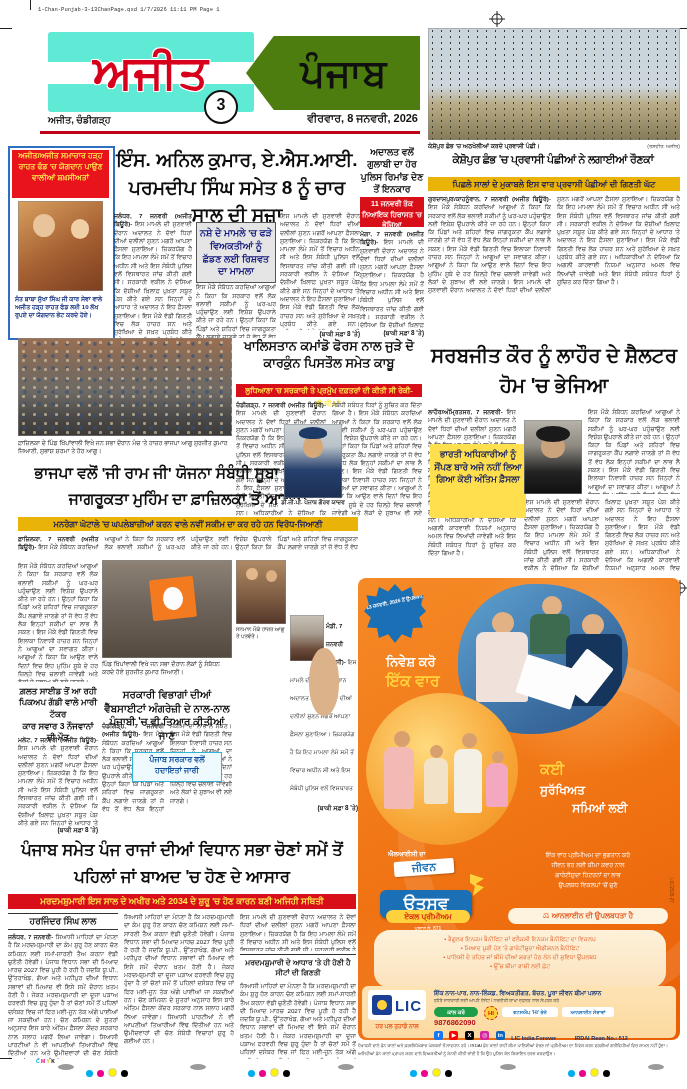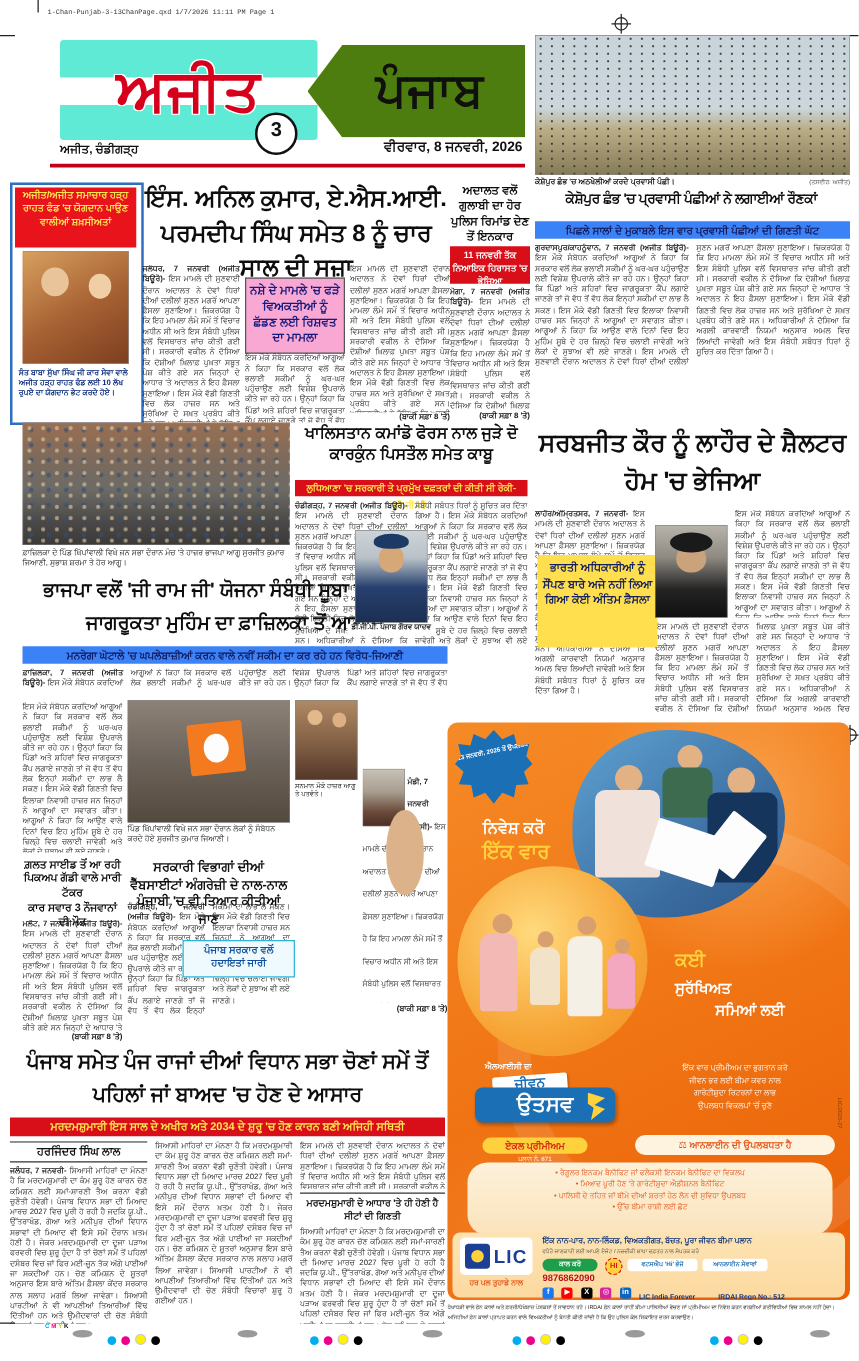--- a/index.html
+++ b/index.html
@@ -24,24 +24,24 @@
 
   
   .hl{font-weight:bold;color:#0d0d0d;line-height:1.32;}
   .body-txt{font-size:6.2px;line-height:1.34;color:#1c1c1c;text-align:justify;}
   .cols-2{column-count:2;column-gap:6px;}
   .cols-4{column-count:4;column-gap:6px;}
   .dl{font-weight:bold;}
   .cap{font-size:6.2px;line-height:1.3;color:#111;}
   .credit{font-size:5px;color:#444;}
   .cont-mark{font-size:6.3px;font-weight:bold;text-align:right;color:#111;}
-  .ybar{background:#3b82f6;color:#141a5e;font-weight:bold;text-align:center;}
+  .ybar{background:#eab308;color:#141a5e;font-weight:bold;text-align:center;}
   .rbar{background:#d80f18;color:#ffe74d;font-weight:bold;text-align:center;}
   .rbox{background:#d80f18;color:#ffffff;font-weight:bold;text-align:center;}
-  .inset-quote{border:1.5px solid #555;background:#f9a8d4;color:#141a7e;font-weight:bold;
+  .inset-quote{border:1.5px solid #555;background:#e5e5e5;color:#141a7e;font-weight:bold;
                font-size:9.5px;line-height:1.35;text-align:center;padding:4px 3px;}
   .ybox{background:#ffdf4d;color:#15205e;font-weight:bold;font-size:9px;line-height:1.4;
         text-align:center;padding:4px 3px;border-radius:2px;}
   .cybox{border:1.5px solid #2fb3d8;background:#eefafd;color:#124f9e;font-weight:bold;
          font-size:8px;line-height:1.35;text-align:center;padding:2px;}
   .byline{font-weight:bold;font-size:9px;text-align:center;border-top:1px solid #333;border-bottom:1px solid #333;
           padding:2px 0;margin-bottom:3px;}
   .crosshead{font-weight:bold;font-size:7.5px;text-align:center;border-top:1px solid #333;
              padding:3px 0 1px 0;margin:3px 0;}
 
@@ -250,21 +250,21 @@
     <span class="dl">ਮਲੋਟ, 7 ਜਨਵਰੀ (ਅਜੀਤ ਬਿਊਰੋ)-</span>
     <span>ਇਸ ਮਾਮਲੇ ਦੀ ਸੁਣਵਾਈ ਦੌਰਾਨ ਅਦਾਲਤ ਨੇ ਦੋਵਾਂ ਧਿਰਾਂ ਦੀਆਂ ਦਲੀਲਾਂ ਸੁਣਨ ਮਗਰੋਂ ਆਪਣਾ ਫ਼ੈਸਲਾ ਸੁਣਾਇਆ। ਜ਼ਿਕਰਯੋਗ ਹੈ ਕਿ ਇਹ ਮਾਮਲਾ ਲੰਮੇ ਸਮੇਂ ਤੋਂ ਵਿਚਾਰ ਅਧੀਨ ਸੀ ਅਤੇ ਇਸ ਸੰਬੰਧੀ ਪੁਲਿਸ ਵਲੋਂ ਵਿਸਥਾਰਤ ਜਾਂਚ ਕੀਤੀ ਗਈ ਸੀ। ਸਰਕਾਰੀ ਵਕੀਲ ਨੇ ਦੱਸਿਆ ਕਿ ਦੋਸ਼ੀਆਂ ਖ਼ਿਲਾਫ਼ ਪੁਖ਼ਤਾ ਸਬੂਤ ਪੇਸ਼ ਕੀਤੇ ਗਏ ਸਨ ਜਿਨ੍ਹਾਂ ਦੇ ਆਧਾਰ 'ਤੇ ਅਦਾਲਤ ਨੇ ਇਹ ਫ਼ੈਸਲਾ ਸੁਣਾਇਆ। ਇਸ ਮੌਕੇ ਵੱਡੀ ਗਿਣਤੀ ਵਿਚ ਲੋਕ ਹਾਜ਼ਰ ਸਨ ਅਤੇ ਸੁਰੱਖਿਆ ਦੇ ਸਖ਼ਤ ਪ੍ਰਬੰਧ ਕੀਤੇ ਗਏ ਸਨ। ਅਧਿਕਾਰੀਆਂ ਨੇ ਦੱਸਿਆ ਕਿ ਅਗਲੀ ਕਾਰਵਾਈ ਨਿਯਮਾਂ ਅਨੁਸਾਰ ਅਮਲ ਵਿਚ ਲਿਆਂਦੀ ਜਾਵੇਗੀ ਅਤੇ ਇਸ ਸੰਬੰਧੀ ਸਬੰਧਤ ਧਿਰਾਂ ਨੂੰ ਸੂਚਿਤ ਕਰ ਦਿੱਤਾ ਗਿਆ ਹੈ।</span>
   </div>
   <div class="ab cont-mark" style="left:18px;top:826px;width:80px;height:8px;">(ਬਾਕੀ ਸਫ਼ਾ 8 'ਤੇ)</div>
 
   <div class="ab hl ctr" style="left:102px;top:688px;width:130px;height:30px;font-size:10.3px;">ਸਰਕਾਰੀ ਵਿਭਾਗਾਂ ਦੀਆਂ ਵੈੱਬਸਾਈਟਾਂ ਅੰਗਰੇਜ਼ੀ ਦੇ ਨਾਲ-ਨਾਲ ਪੰਜਾਬੀ 'ਚ ਵੀ ਤਿਆਰ ਕੀਤੀਆਂ ਜਾਣ</div>
   <div class="ab body-txt cols-2 ovh" style="left:102px;top:722px;width:130px;height:108px;">
     <span class="dl">ਚੰਡੀਗੜ੍ਹ, 7 ਜਨਵਰੀ (ਅਜੀਤ ਬਿਊਰੋ)-</span>
     <span>ਇਸ ਮੌਕੇ ਸੰਬੋਧਨ ਕਰਦਿਆਂ ਆਗੂਆਂ ਨੇ ਕਿਹਾ ਕਿ ਸਰਕਾਰ ਵਲੋਂ ਲੋਕ ਭਲਾਈ ਸਕੀਮਾਂ ਨੂੰ ਘਰ-ਘਰ ਪਹੁੰਚਾਉਣ ਲਈ ਵਿਸ਼ੇਸ਼ ਉਪਰਾਲੇ ਕੀਤੇ ਜਾ ਰਹੇ ਹਨ। ਉਨ੍ਹਾਂ ਕਿਹਾ ਕਿ ਪਿੰਡਾਂ ਅਤੇ ਸ਼ਹਿਰਾਂ ਵਿਚ ਜਾਗਰੂਕਤਾ ਕੈਂਪ ਲਗਾਏ ਜਾਣਗੇ ਤਾਂ ਜੋ ਵੱਧ ਤੋਂ ਵੱਧ ਲੋਕ ਇਨ੍ਹਾਂ ਸਕੀਮਾਂ ਦਾ ਲਾਭ ਲੈ ਸਕਣ। ਇਸ ਮੌਕੇ ਵੱਡੀ ਗਿਣਤੀ ਵਿਚ ਇਲਾਕਾ ਨਿਵਾਸੀ ਹਾਜ਼ਰ ਸਨ ਜਿਨ੍ਹਾਂ ਨੇ ਆਗੂਆਂ ਦਾ ਸਵਾਗਤ ਕੀਤਾ। ਆਗੂਆਂ ਨੇ ਕਿਹਾ ਕਿ ਆਉਣ ਵਾਲੇ ਦਿਨਾਂ ਵਿਚ ਇਹ ਮੁਹਿੰਮ ਸੂਬੇ ਦੇ ਹਰ ਜ਼ਿਲ੍ਹੇ ਵਿਚ ਚਲਾਈ ਜਾਵੇਗੀ ਅਤੇ ਲੋਕਾਂ ਦੇ ਸੁਝਾਅ ਵੀ ਲਏ ਜਾਣਗੇ।</span>
   </div>
-  <div class="ab cybox" style="left:146px;top:752px;width:84px;height:24px;z-index:3;">ਪੰਜਾਬ ਸਰਕਾਰ ਵਲੋਂ ਹਦਾਇਤਾਂ ਜਾਰੀ</div>
+  <div class="ab cybox" style="left:132px;top:752px;width:84px;height:24px;z-index:3;">ਪੰਜਾਬ ਸਰਕਾਰ ਵਲੋਂ ਹਦਾਇਤਾਂ ਜਾਰੀ</div>
 
   <div class="ab hl ctr" style="left:8px;top:836px;width:348px;height:56px;font-size:16.5px;line-height:1.65;">ਪੰਜਾਬ ਸਮੇਤ ਪੰਜ ਰਾਜਾਂ ਦੀਆਂ ਵਿਧਾਨ ਸਭਾ ਚੋਣਾਂ ਸਮੇਂ ਤੋਂ ਪਹਿਲਾਂ ਜਾਂ ਬਾਅਦ 'ਚ ਹੋਣ ਦੇ ਆਸਾਰ</div>
   <div class="ab rbar" style="left:8px;top:894px;width:348px;height:15px;font-size:8.8px;line-height:15px;">ਮਰਦਮਸ਼ੁਮਾਰੀ ਇਸ ਸਾਲ ਦੇ ਅਖੀਰ ਅਤੇ 2034 ਦੇ ਸ਼ੁਰੂ 'ਚ ਹੋਣ ਕਾਰਨ ਬਣੀ ਅਜਿਹੀ ਸਥਿਤੀ</div>
   <div class="ab ovh" style="left:8px;top:913px;width:110px;height:146px;">
     <div class="byline">ਹਰਜਿੰਦਰ ਸਿੰਘ ਲਾਲ</div>
     <div class="body-txt"><span class="dl">ਜਲੰਧਰ, 7 ਜਨਵਰੀ-</span>
     <span>ਸਿਆਸੀ ਮਾਹਿਰਾਂ ਦਾ ਮੰਨਣਾ ਹੈ ਕਿ ਮਰਦਮਸ਼ੁਮਾਰੀ ਦਾ ਕੰਮ ਸ਼ੁਰੂ ਹੋਣ ਕਾਰਨ ਚੋਣ ਕਮਿਸ਼ਨ ਲਈ ਸਮਾਂ-ਸਾਰਣੀ ਤੈਅ ਕਰਨਾ ਵੱਡੀ ਚੁਣੌਤੀ ਹੋਵੇਗੀ। ਪੰਜਾਬ ਵਿਧਾਨ ਸਭਾ ਦੀ ਮਿਆਦ ਮਾਰਚ 2027 ਵਿਚ ਪੂਰੀ ਹੋ ਰਹੀ ਹੈ ਜਦਕਿ ਯੂ.ਪੀ., ਉੱਤਰਾਖੰਡ, ਗੋਆ ਅਤੇ ਮਨੀਪੁਰ ਦੀਆਂ ਵਿਧਾਨ ਸਭਾਵਾਂ ਦੀ ਮਿਆਦ ਵੀ ਇਸੇ ਸਮੇਂ ਦੌਰਾਨ ਖ਼ਤਮ ਹੋਣੀ ਹੈ। ਜੇਕਰ ਮਰਦਮਸ਼ੁਮਾਰੀ ਦਾ ਦੂਜਾ ਪੜਾਅ ਫਰਵਰੀ ਵਿਚ ਸ਼ੁਰੂ ਹੁੰਦਾ ਹੈ ਤਾਂ ਚੋਣਾਂ ਸਮੇਂ ਤੋਂ ਪਹਿਲਾਂ ਦਸੰਬਰ ਵਿਚ ਜਾਂ ਫਿਰ ਮਈ-ਜੂਨ ਤੱਕ ਅੱਗੇ ਪਾਈਆਂ ਜਾ ਸਕਦੀਆਂ ਹਨ। ਚੋਣ ਕਮਿਸ਼ਨ ਦੇ ਸੂਤਰਾਂ ਅਨੁਸਾਰ ਇਸ ਬਾਰੇ ਅੰਤਿਮ ਫ਼ੈਸਲਾ ਕੇਂਦਰ ਸਰਕਾਰ ਨਾਲ ਸਲਾਹ ਮਗਰੋਂ ਲਿਆ ਜਾਵੇਗਾ। ਸਿਆਸੀ ਪਾਰਟੀਆਂ ਨੇ ਵੀ ਆਪਣੀਆਂ ਤਿਆਰੀਆਂ ਵਿੱਢ ਦਿੱਤੀਆਂ ਹਨ ਅਤੇ ਉਮੀਦਵਾਰਾਂ ਦੀ ਚੋਣ ਸੰਬੰਧੀ ਵਿਚਾਰਾਂ ਸ਼ੁਰੂ ਹੋ ਗਈਆਂ ਹਨ।</span></div>
   </div>
   <div class="ab body-txt ovh" style="left:124px;top:913px;width:110px;height:146px;">
     <span>ਸਿਆਸੀ ਮਾਹਿਰਾਂ ਦਾ ਮੰਨਣਾ ਹੈ ਕਿ ਮਰਦਮਸ਼ੁਮਾਰੀ ਦਾ ਕੰਮ ਸ਼ੁਰੂ ਹੋਣ ਕਾਰਨ ਚੋਣ ਕਮਿਸ਼ਨ ਲਈ ਸਮਾਂ-ਸਾਰਣੀ ਤੈਅ ਕਰਨਾ ਵੱਡੀ ਚੁਣੌਤੀ ਹੋਵੇਗੀ। ਪੰਜਾਬ ਵਿਧਾਨ ਸਭਾ ਦੀ ਮਿਆਦ ਮਾਰਚ 2027 ਵਿਚ ਪੂਰੀ ਹੋ ਰਹੀ ਹੈ ਜਦਕਿ ਯੂ.ਪੀ., ਉੱਤਰਾਖੰਡ, ਗੋਆ ਅਤੇ ਮਨੀਪੁਰ ਦੀਆਂ ਵਿਧਾਨ ਸਭਾਵਾਂ ਦੀ ਮਿਆਦ ਵੀ ਇਸੇ ਸਮੇਂ ਦੌਰਾਨ ਖ਼ਤਮ ਹੋਣੀ ਹੈ। ਜੇਕਰ ਮਰਦਮਸ਼ੁਮਾਰੀ ਦਾ ਦੂਜਾ ਪੜਾਅ ਫਰਵਰੀ ਵਿਚ ਸ਼ੁਰੂ ਹੁੰਦਾ ਹੈ ਤਾਂ ਚੋਣਾਂ ਸਮੇਂ ਤੋਂ ਪਹਿਲਾਂ ਦਸੰਬਰ ਵਿਚ ਜਾਂ ਫਿਰ ਮਈ-ਜੂਨ ਤੱਕ ਅੱਗੇ ਪਾਈਆਂ ਜਾ ਸਕਦੀਆਂ ਹਨ। ਚੋਣ ਕਮਿਸ਼ਨ ਦੇ ਸੂਤਰਾਂ ਅਨੁਸਾਰ ਇਸ ਬਾਰੇ ਅੰਤਿਮ ਫ਼ੈਸਲਾ ਕੇਂਦਰ ਸਰਕਾਰ ਨਾਲ ਸਲਾਹ ਮਗਰੋਂ ਲਿਆ ਜਾਵੇਗਾ। ਸਿਆਸੀ ਪਾਰਟੀਆਂ ਨੇ ਵੀ ਆਪਣੀਆਂ ਤਿਆਰੀਆਂ ਵਿੱਢ ਦਿੱਤੀਆਂ ਹਨ ਅਤੇ ਉਮੀਦਵਾਰਾਂ ਦੀ ਚੋਣ ਸੰਬੰਧੀ ਵਿਚਾਰਾਂ ਸ਼ੁਰੂ ਹੋ ਗਈਆਂ ਹਨ।</span>
@@ -308,21 +308,21 @@
       <div class="head" style="left:126px;top:58px;width:12px;height:12px;background:#d9a06f;"></div>
       <div class="fig" style="left:120px;top:70px;width:22px;height:44px;background:#f4a8c0;"></div>
     </div>
 
     <div class="ab b" style="left:182px;top:182px;width:120px;height:20px;font-size:15px;color:#ffd23d;">ਕਈ</div>
     <div class="ab b" style="left:182px;top:205px;width:120px;height:16px;font-size:12px;color:#fff;">ਸੁਰੱਖਿਅਤ</div>
     <div class="ab b" style="left:182px;top:223px;width:120px;height:16px;font-size:12px;color:#fff;text-align:center;">ਸਮਿਆਂ ਲਈ</div>
 
     <div class="ab b" style="left:30px;top:272px;width:80px;height:9px;font-size:6.5px;color:#fff;">ਐਲਆਈਸੀ ਦਾ</div>
     <div class="ab jeevan-box" style="left:36px;top:282px;width:60px;height:15px;">ਜੀਵਨ</div>
-    <div class="ab utsav-box" style="left:22px;top:292px;width:112px;height:28px;">ਉਤਸਵ</div>
+    <div class="ab utsav-box" style="left:22px;top:312px;width:92px;height:28px;">ਉਤਸਵ</div>
     <div class="spark" style="left:112px;top:296px;width:14px;height:22px;"></div>
     <div class="ab prem-pill" style="left:28px;top:332px;width:84px;height:13px;">ਏਕਲ ਪ੍ਰੀਮੀਅਮ</div>
     <div class="ab ctr" style="left:28px;top:347px;width:84px;height:8px;font-size:5px;color:#fff;">ਪਲਾਨ ਨੰ. 871</div>
 
     <div class="ab feat" style="left:150px;top:272px;width:160px;height:54px;">
       <div>ਇੱਕ ਵਾਰ ਪ੍ਰੀਮੀਅਮ ਦਾ ਭੁਗਤਾਨ ਕਰੋ</div>
       <div>ਜੀਵਨ ਭਰ ਲਈ ਬੀਮਾ ਕਵਰ ਨਾਲ</div>
       <div>ਗਾਰੰਟੀਸ਼ੁਦਾ ਰਿਟਰਨਾਂ ਦਾ ਲਾਭ</div>
       <div>ਉਪਲਬਧ ਵਿਕਲਪਾਂ 'ਚੋਂ ਚੁਣੋ</div>
     </div>

